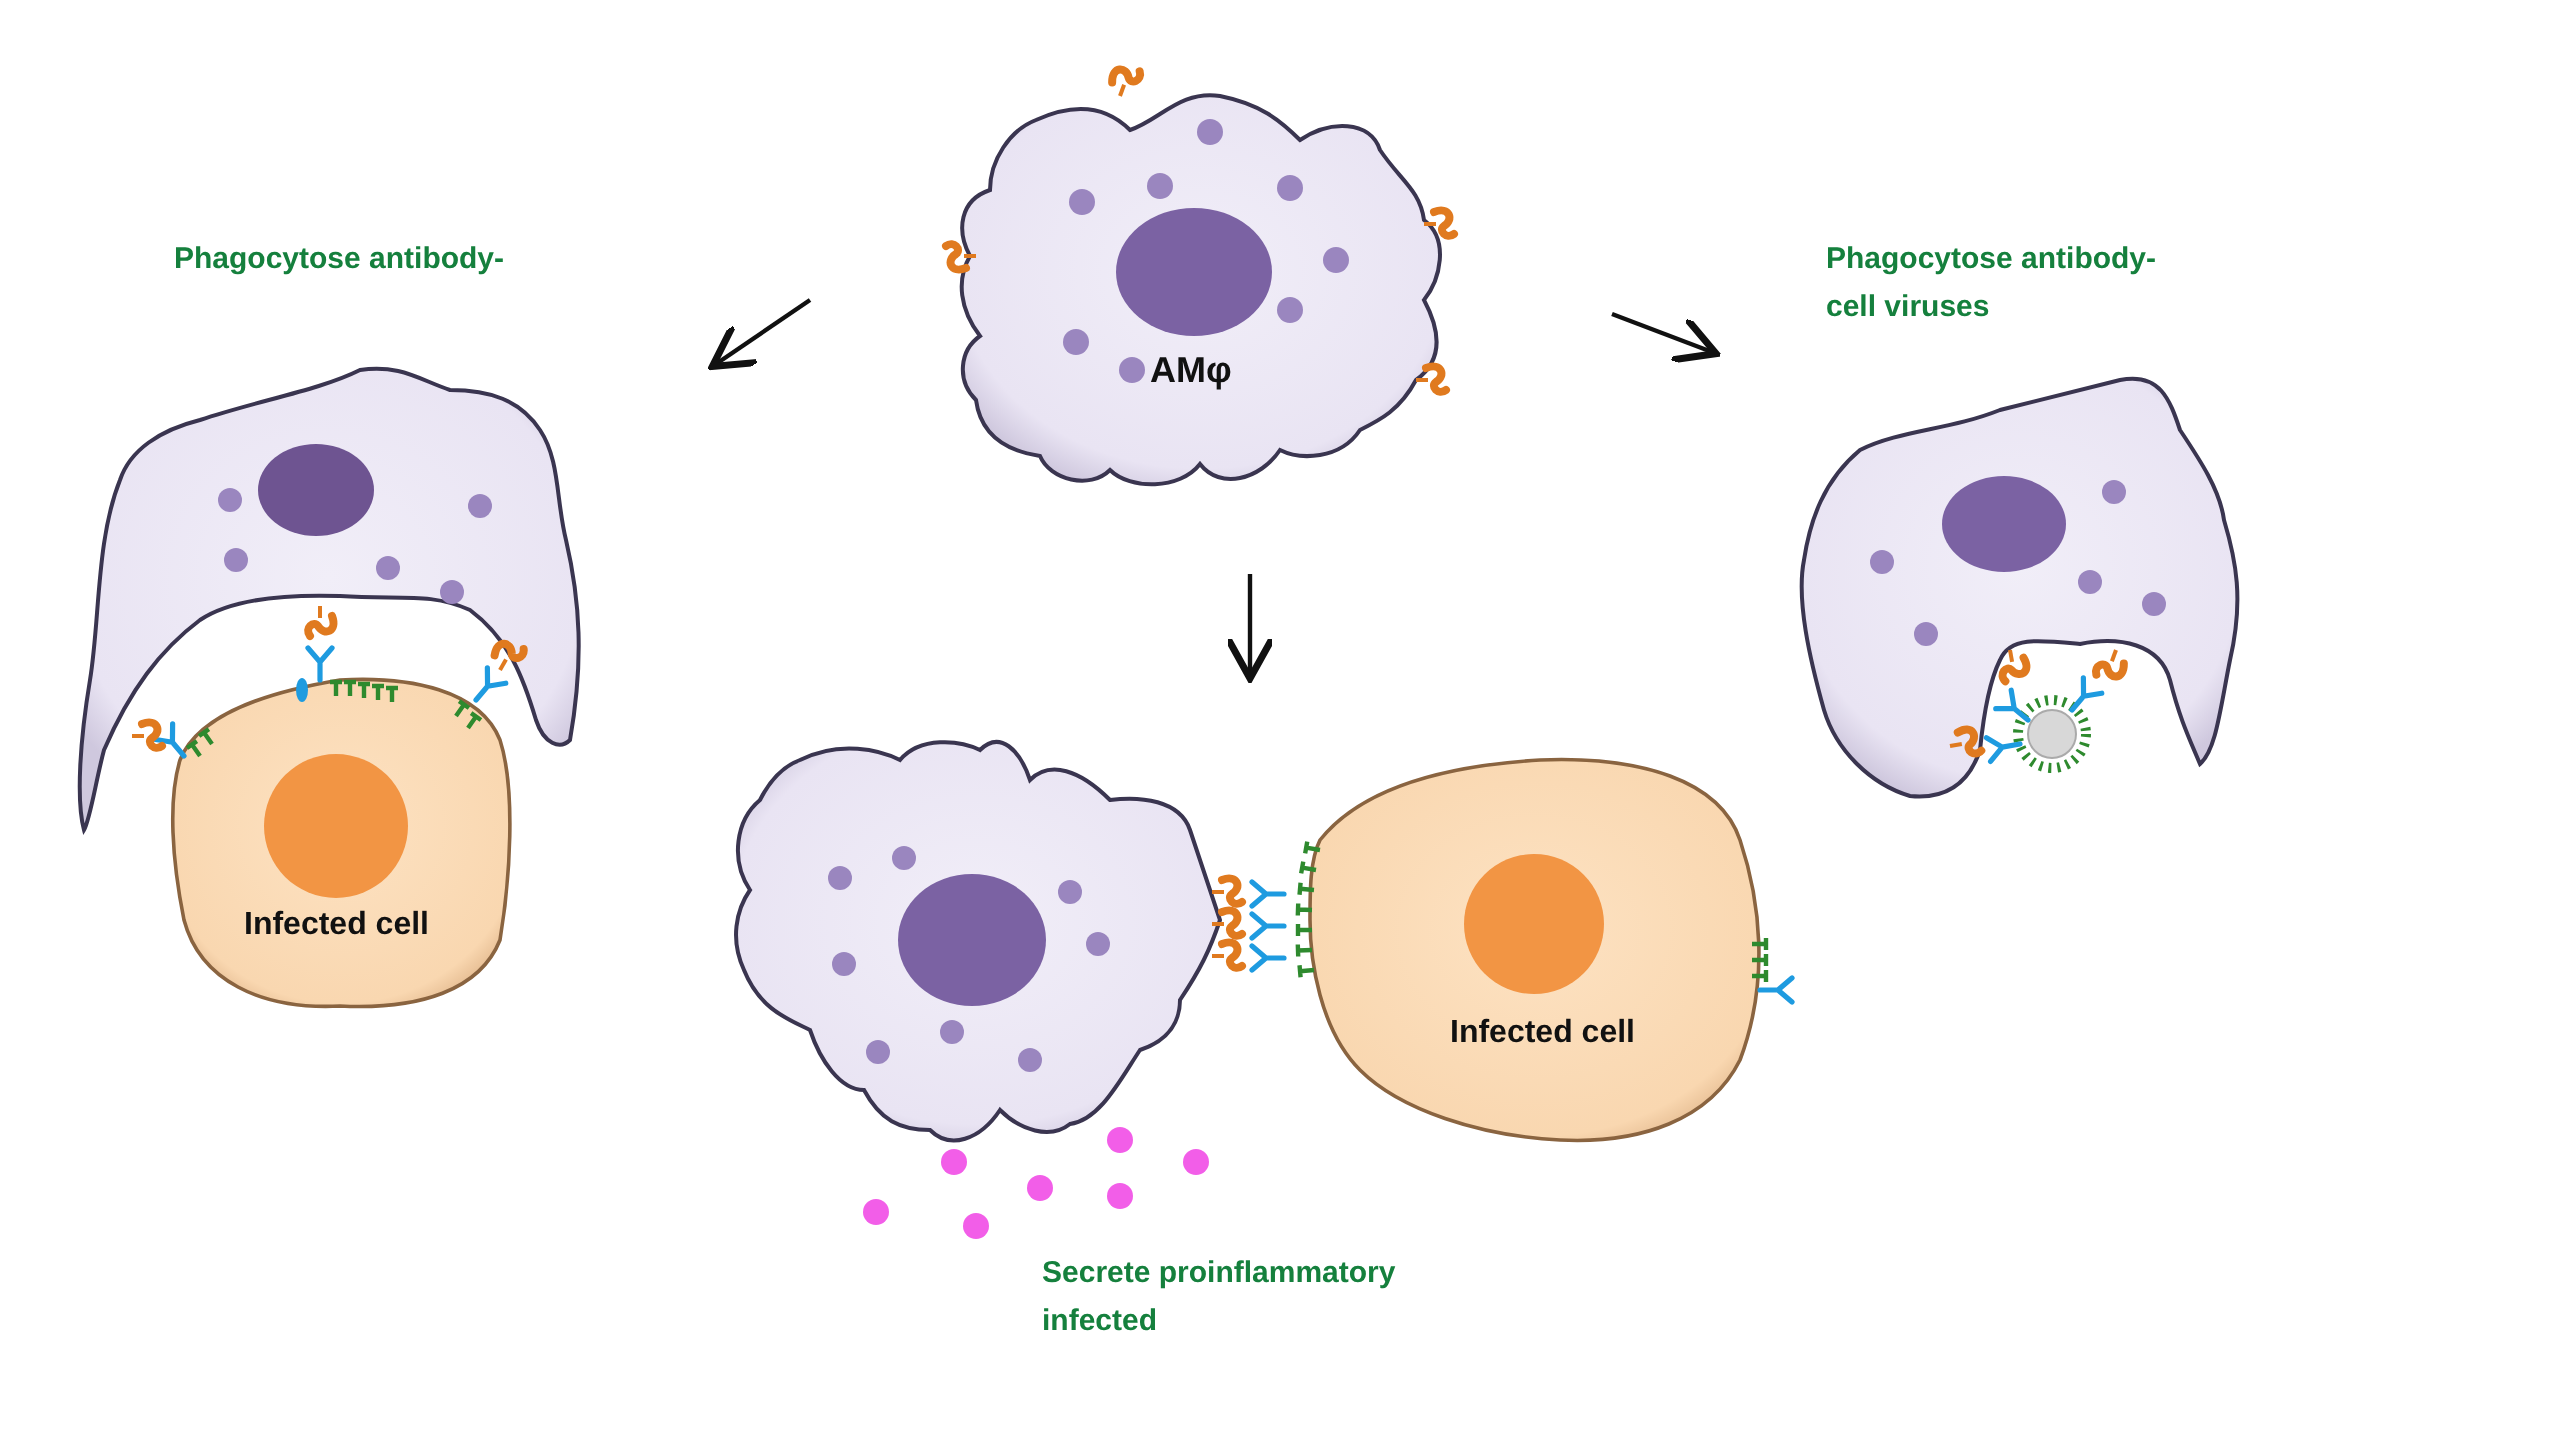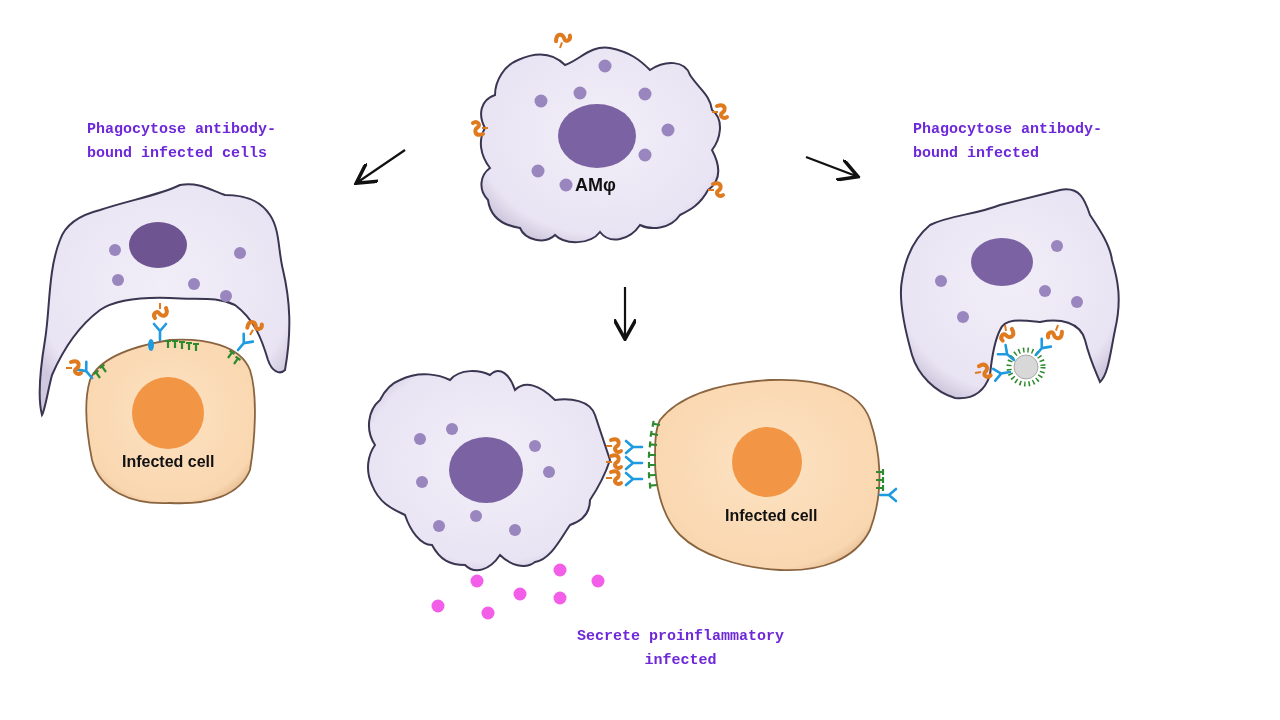--- a/index.html
+++ b/index.html
@@ -1,18 +1,18 @@
 <!DOCTYPE html>
 <html><head>
 <meta charset="utf-8">
 <style>
   html,body{margin:0;padding:0;background:#ffffff;}
   body{width:1280px;height:720px;position:relative;overflow:hidden;font-family:"Liberation Sans","DejaVu Sans",sans-serif;}
   svg#diagram{position:absolute;left:0;top:0;width:1280px;height:720px;}
-  .lbl{position:absolute;font-family:Liberation Mono, monospace;font-weight:bold;color:#6d28d9;font-size:15px;line-height:24px;}
+  .lbl{position:absolute;font-family:Liberation Sans, sans-serif;font-weight:bold;color:#15803d;font-size:15px;line-height:24px;}
   .cell-text{font-family:"Liberation Sans",sans-serif;font-weight:bold;fill:#111;}
 </style>
 </head>
 <body>
 
 <svg id="diagram" viewBox="0 0 1280 720" xmlns="http://www.w3.org/2000/svg">
   <defs>
     <radialGradient id="macGrad" cx="50%" cy="45%" r="60%">
       <stop offset="0%" stop-color="#f1eef8"></stop>
       <stop offset="85%" stop-color="#e9e4f3"></stop>
@@ -167,22 +167,21 @@
       <circle cx="520" cy="594" r="6.5"></circle>
         <circle cx="560" cy="598" r="6.5"></circle>
         <circle cx="438" cy="606" r="6.5"></circle>
       <circle cx="488" cy="613" r="6.5"></circle>
     </g>
   </g>
 </svg>
 
 <div class="lbl" style="left:87px;top:118px;">
   <div>Phagocytose antibody-</div>
-  <div>bound infected cells</div>
 </div>
 <div class="lbl" style="left:913px;top:118px;">
   <div>Phagocytose antibody-</div>
-  <div>bound infected</div>
+  <div>cell viruses</div>
 </div>
-<div class="lbl" style="left:577px;top:625px;text-align:center;">
+<div class="lbl" style="left:521px;top:625px;">
   <div>Secrete proinflammatory</div>
   <div>infected</div>
 </div>
 
 </body></html>

